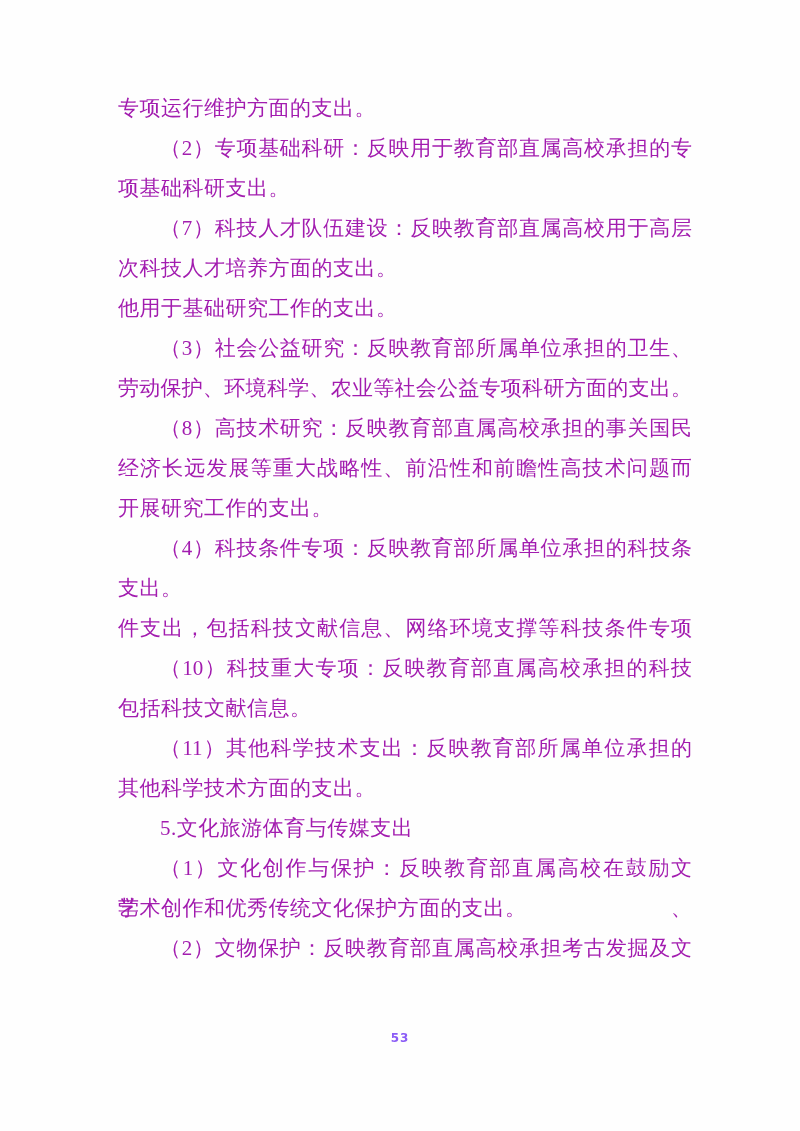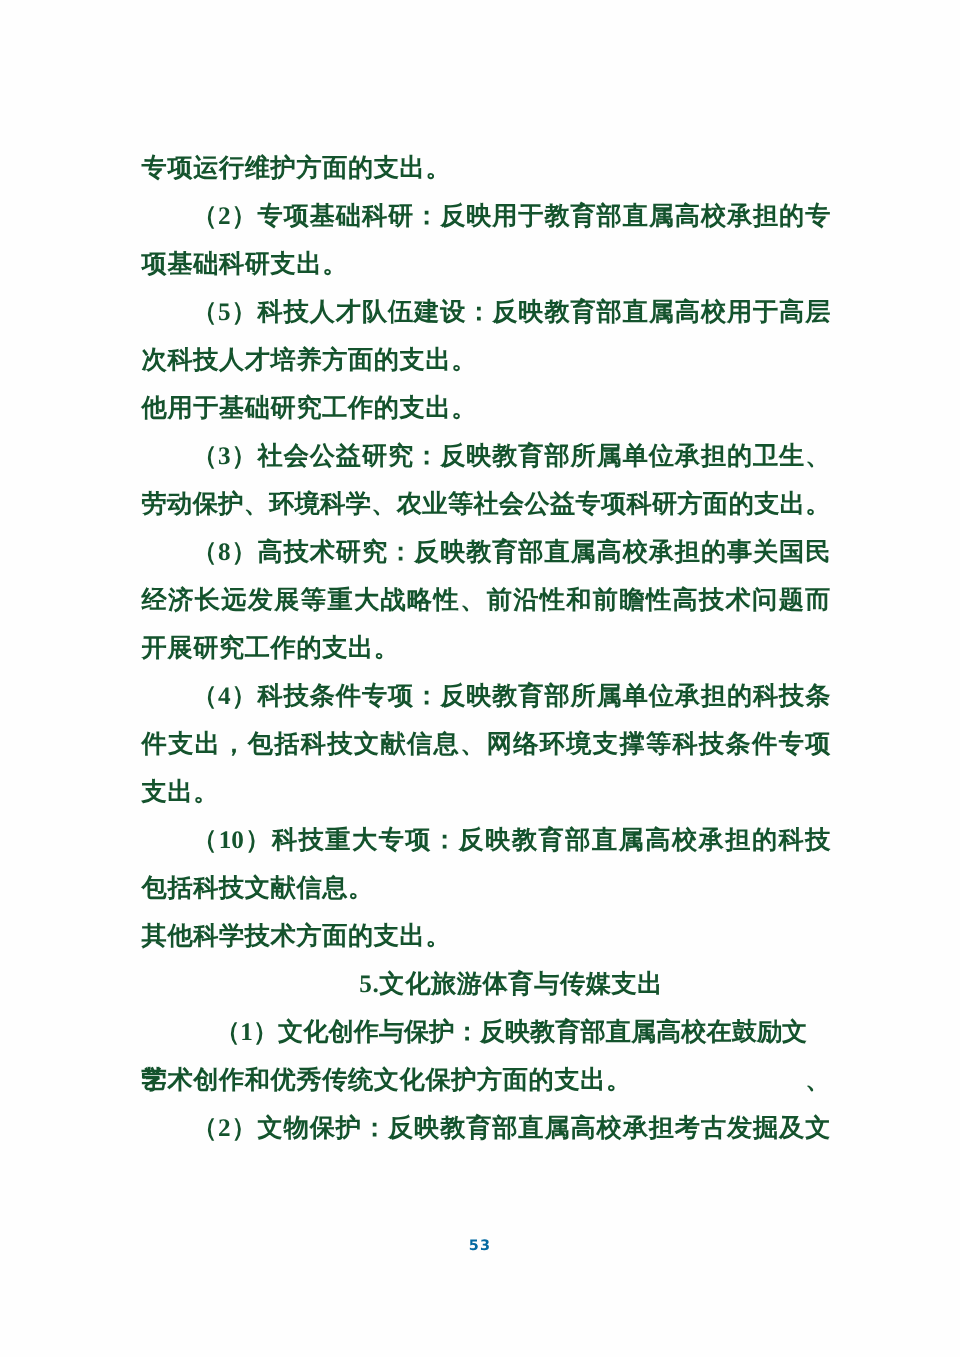--- a/index.html
+++ b/index.html
@@ -11,79 +11,78 @@
     position: relative;
     width: 800px;
     height: 1131px;
     background: #fefefe;
     overflow: hidden;
     font-family: "Liberation Serif", "DejaVu Serif", serif;
   }
   .text-block {
     position: absolute;
     left: 118px;
-    top: 120px;
+    top: 88px;
     width: 574px;
-    color: #14532d;
-    font-weight: bold;
+    color: #a21caf;
   }
   .line {
     height: 40px;
     line-height: 40px;
     font-size: 21px;
     letter-spacing: 0.5px;
     white-space: nowrap;
     text-align: left;
   }
   .line.justify {
     white-space: normal;
     text-align: justify;
     text-align-last: justify;
     text-justify: inter-character;
     letter-spacing: 0;
   }
   .line.indent {
     text-indent: 42px;
-    text-align: center;
   }
   .page-number {
     position: absolute;
     left: 0;
     top: 1031px;
     width: 100%;
     text-align: center;
     font-family: "DejaVu Sans", "Liberation Sans", sans-serif;
     font-size: 12px;
     font-weight: 700;
-    color: #0369a1;
+    color: #8b5cf6;
     letter-spacing: 1px;
   }
 </style>
 </head>
 <body>
 
 <div class="sheet">
   <div class="text-block">
 
   <div class="line">专项运行维护方面的支出。</div>
       <div class="line indent justify">（2）专项基础科研：反映用于教育部直属高校承担的专</div>
       <div class="line">项基础科研支出。</div>
-      <div class="line indent justify">（5）科技人才队伍建设：反映教育部直属高校用于高层</div>
+      <div class="line indent justify">（7）科技人才队伍建设：反映教育部直属高校用于高层</div>
       <div class="line">次科技人才培养方面的支出。</div>
       <div class="line">他用于基础研究工作的支出。</div>
       <div class="line indent justify">（3）社会公益研究：反映教育部所属单位承担的卫生、</div>
       <div class="line justify">劳动保护、环境科学、农业等社会公益专项科研方面的支出。</div>
       <div class="line indent justify">（8）高技术研究：反映教育部直属高校承担的事关国民</div>
       <div class="line justify">经济长远发展等重大战略性、前沿性和前瞻性高技术问题而</div>
       <div class="line">开展研究工作的支出。</div>
       <div class="line indent justify">（4）科技条件专项：反映教育部所属单位承担的科技条</div>
+      <div class="line">支出。</div>
       <div class="line justify">件支出，包括科技文献信息、网络环境支撑等科技条件专项</div>
-      <div class="line">支出。</div>
       <div class="line indent justify">（10）科技重大专项：反映教育部直属高校承担的科技</div>
       <div class="line">包括科技文献信息。</div>
+      <div class="line indent justify">（11）其他科学技术支出：反映教育部所属单位承担的</div>
       <div class="line">其他科学技术方面的支出。</div>
       <div class="line indent">5.文化旅游体育与传媒支出</div>
       <div class="line indent justify">（1）文化创作与保护：反映教育部直属高校在鼓励文学、</div>
       <div class="line">艺术创作和优秀传统文化保护方面的支出。</div>
       <div class="line indent justify">（2）文物保护：反映教育部直属高校承担考古发掘及文</div>
     </div>
   <div class="page-number">53</div>
 </div>
 
 </body></html>

